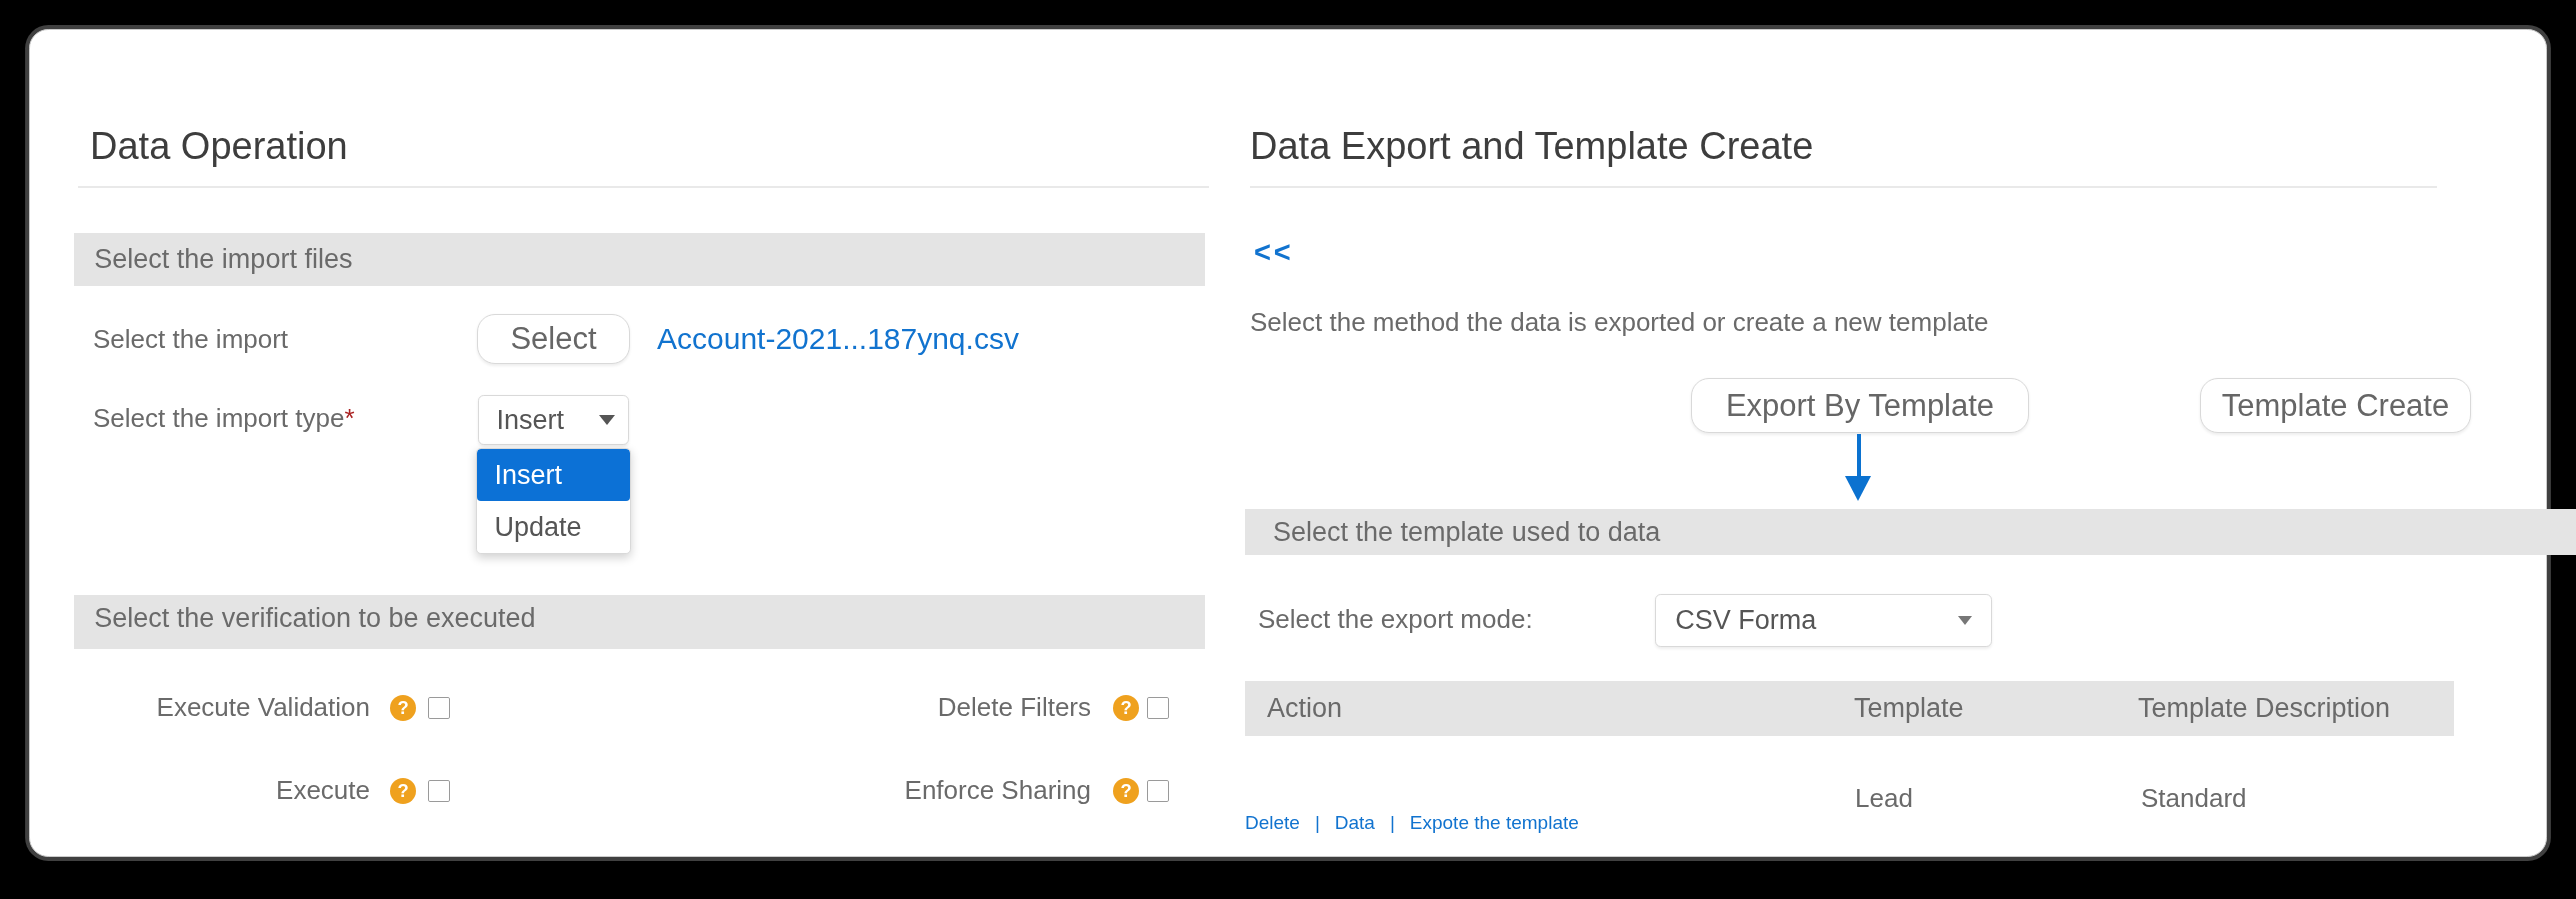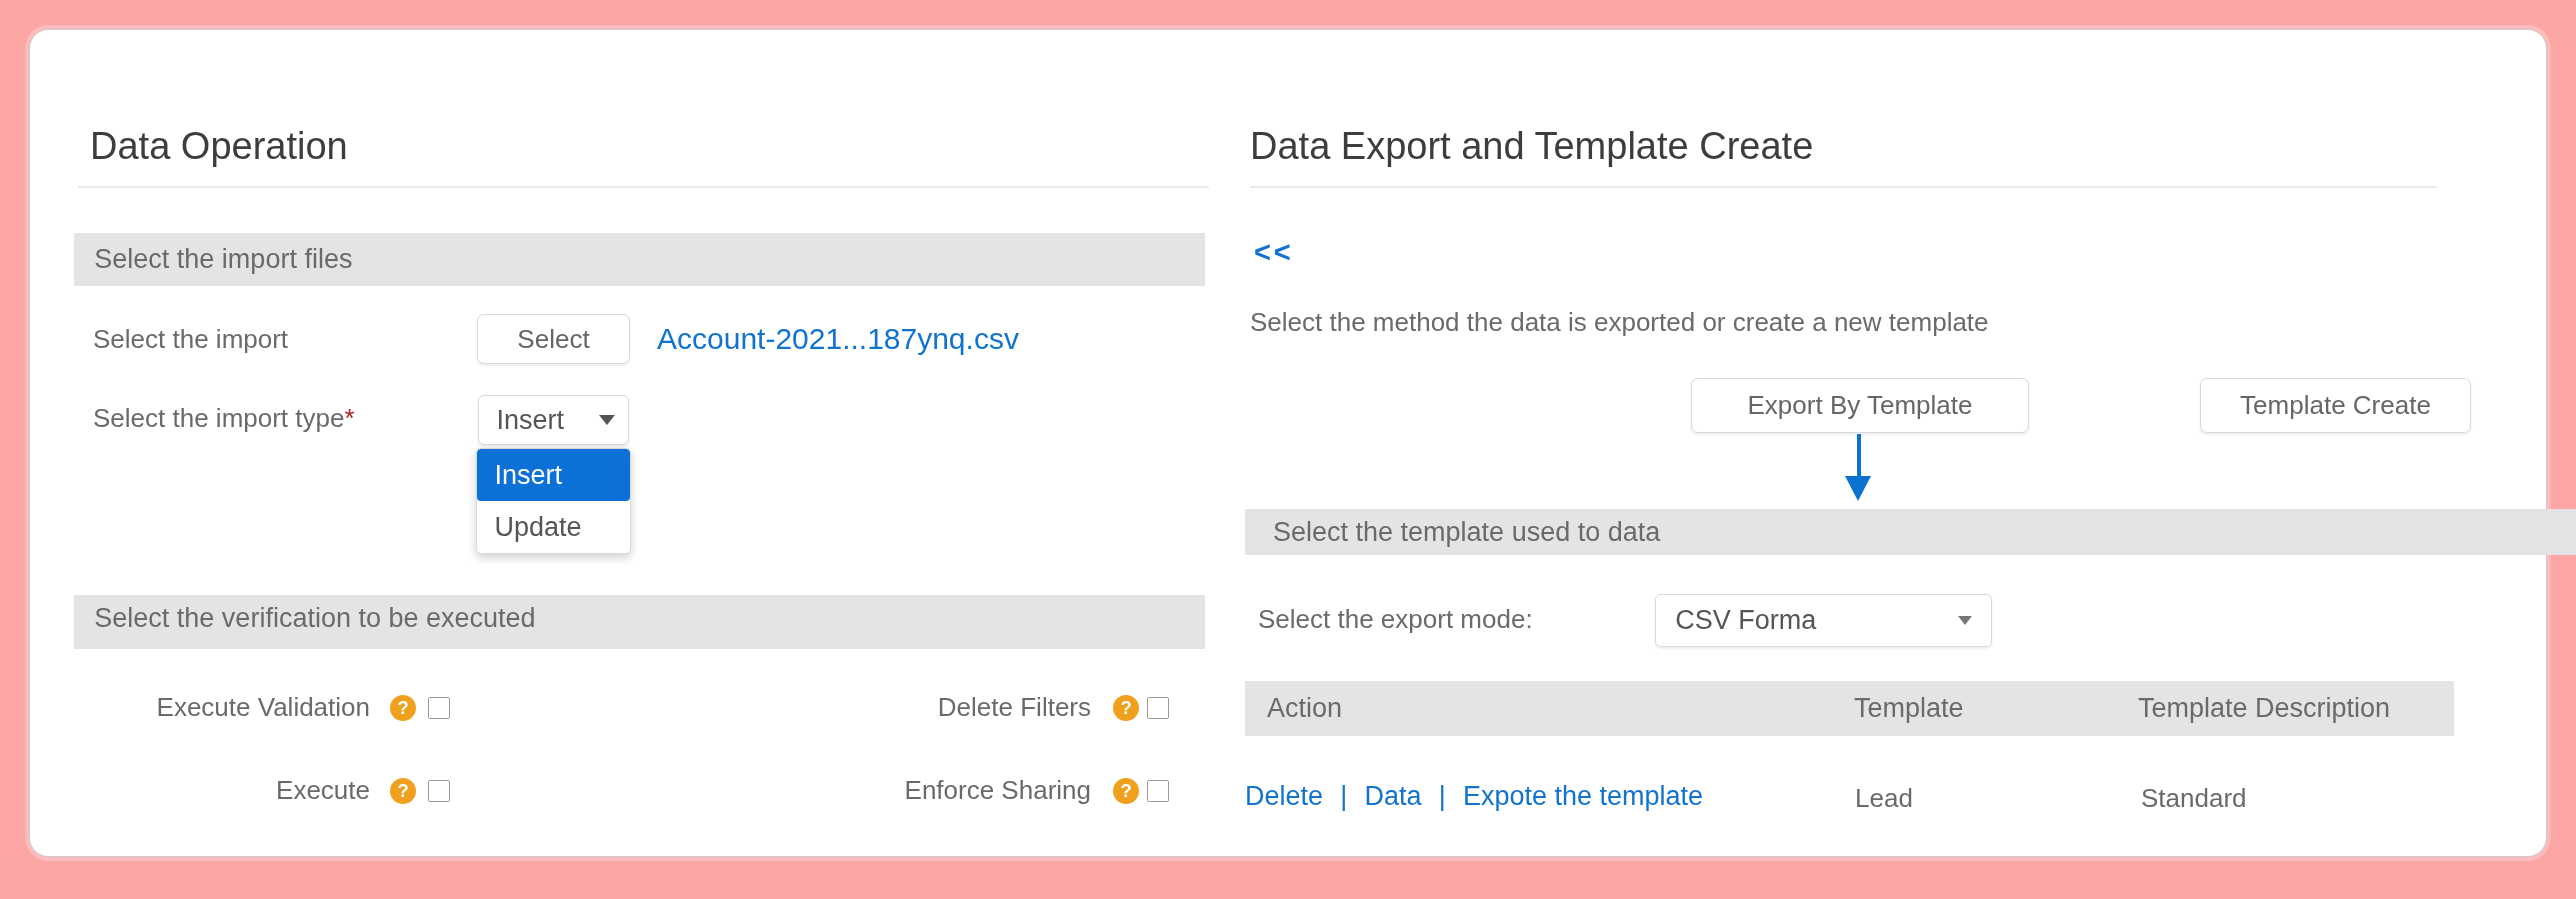--- a/index.html
+++ b/index.html
@@ -1,34 +1,34 @@
 <!DOCTYPE html>
 <html><head>
 <meta charset="utf-8">
 <style>
   * { margin:0; padding:0; box-sizing:border-box; }
   html,body { background:#d4d4d4; font-family:"Liberation Sans","DejaVu Sans",sans-serif; }
-  .stage { position:relative; width:2576px; height:899px; background:#fca5a5; overflow:hidden; }
+  .stage { position:relative; width:2576px; height:899px; background:#000000; overflow:hidden; }
   .card {
     position:absolute; left:29px; top:29px; width:2518px; height:828px;
     background:#ffffff; border-radius:19.3px; border:1px solid #cbcbcb;
     box-shadow:0 0 0 3.9px rgba(255,255,255,0.25);
   }
   .abs { position:absolute; }
   .panel-title { font-size:38px; font-weight:400; color:#3d3d3d; line-height:46px; white-space:nowrap; }
   .divider { height:1.9px; background:#e9e9e9; }
   .secbar {
     background:#e4e4e4; color:#6a6a6a; font-size:27px; line-height:46px;
     padding-left:20.3px; white-space:nowrap;
   }
   .lbl { color:#6a6a6a; font-size:26px; line-height:27px; white-space:nowrap; }
   .req { color:#a22; }
   .btn {
-    background:#fff; border:1px solid #d9d9d9; border-radius:7px;
-    color:#666; font-size:26px; display:flex; align-items:center; justify-content:center;
+    background:#fff; border:1px solid #d9d9d9; border-radius:18px;
+    color:#666; font-size:31px; display:flex; align-items:center; justify-content:center;
     box-shadow:0 1.9px 2.9px rgba(0,0,0,0.07); cursor:pointer; white-space:nowrap;
   }
   .link { color:#1173cf; white-space:nowrap; cursor:pointer; text-decoration:none; }
   .selectbox {
     background:#fff; border:1px solid #d9d9d9; border-radius:5.8px;
     color:#555; font-size:27px; display:flex; align-items:center;
     box-shadow:0 1.9px 2.9px rgba(0,0,0,0.07); cursor:pointer;
   }
   .selectbox .caret {
     width:0; height:0; border-left:8.7px solid transparent; border-right:8.7px solid transparent;
@@ -48,21 +48,21 @@
   .checkbox { width:22px; height:22px; border:1.9px solid #9a9a9a; border-radius:1.9px; background:#fff; cursor:pointer; }
   .lbl-right { text-align:right; }
   .arrow-stem { width:3.9px; background:#0b72d0; }
   .arrow-head {
     width:0; height:0; border-left:13.5px solid transparent; border-right:13.5px solid transparent;
     border-top:25px solid #0b72d0;
   }
   .tablehdr { background:#e4e4e4; color:#6a6a6a; font-size:27px; }
   .cell { position:absolute; top:0; line-height:55px; white-space:nowrap; }
   .rowtext { font-size:26px; color:#6a6a6a; white-space:nowrap; }
-  .actionlinks { font-size:27px; white-space:nowrap; }
+  .actionlinks { font-size:19px; white-space:nowrap;margin-top:26px; }
 </style>
 </head>
 <body>
 
 <div class="stage">
   <div class="card">
 
     <div class="abs panel-title" style="left:60px; top:93px;">Data Operation</div>
     <div class="abs divider" style="left:48px; top:156px; width:1131px;"></div>
 

